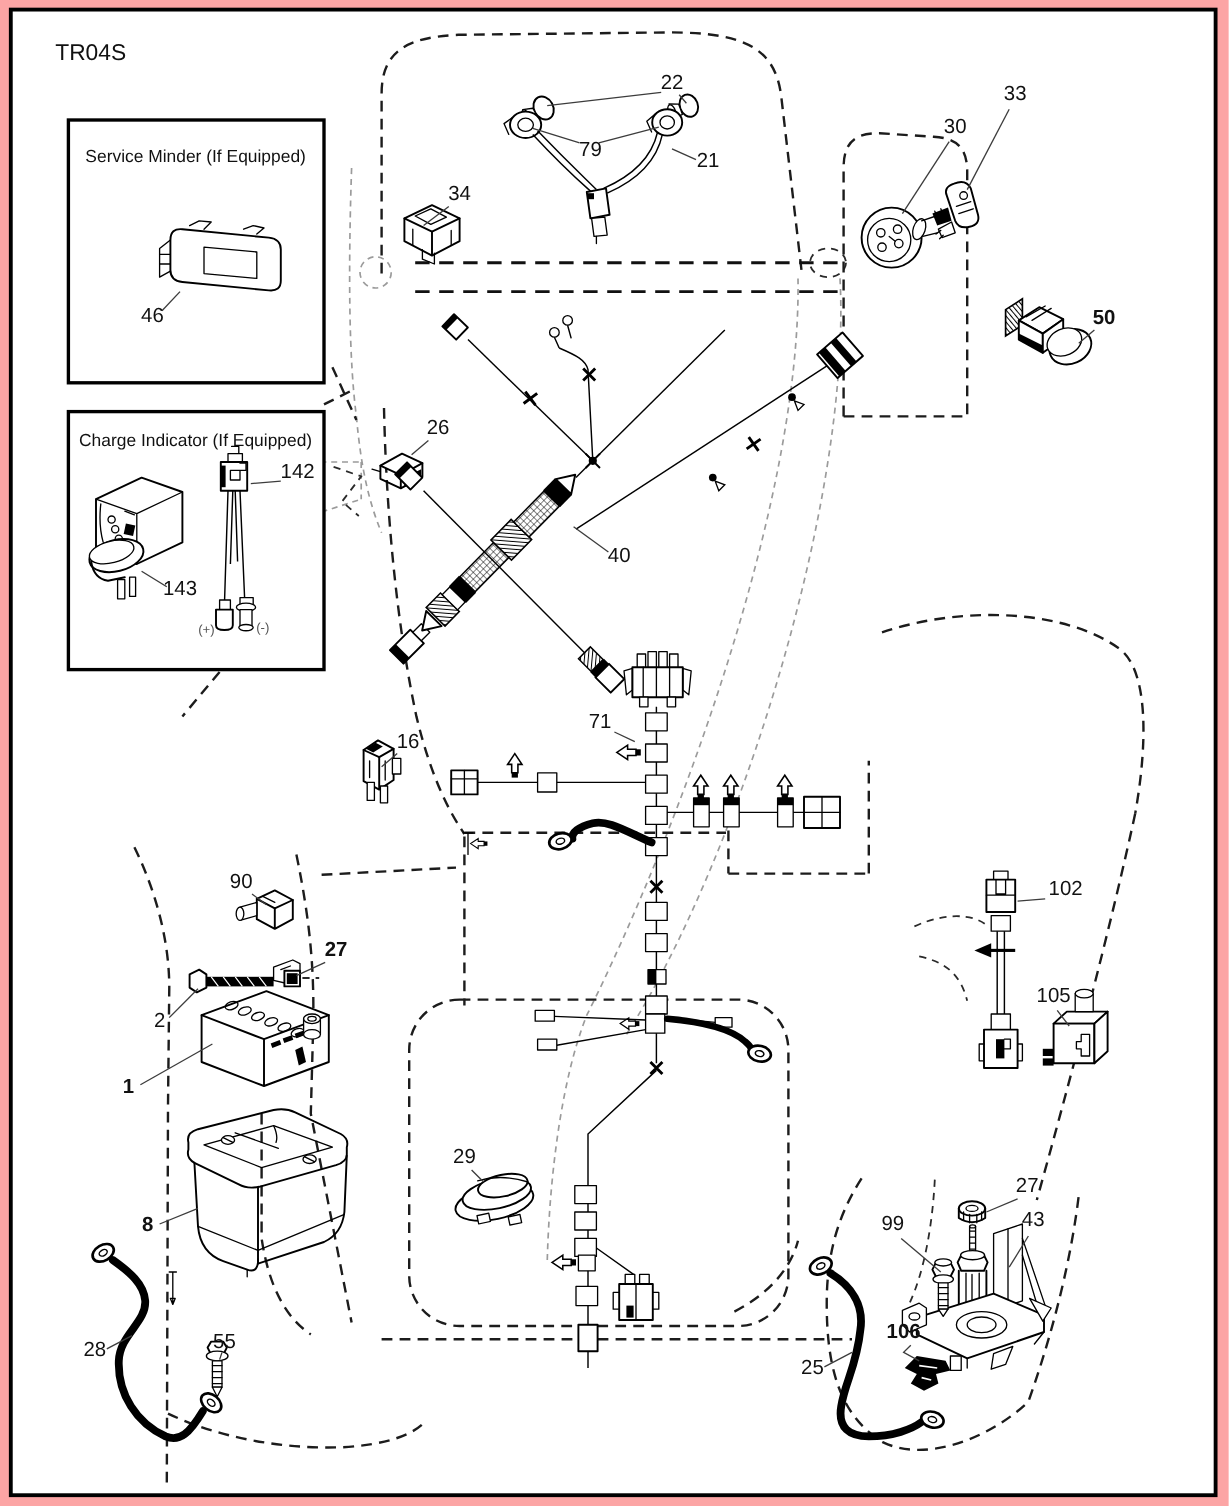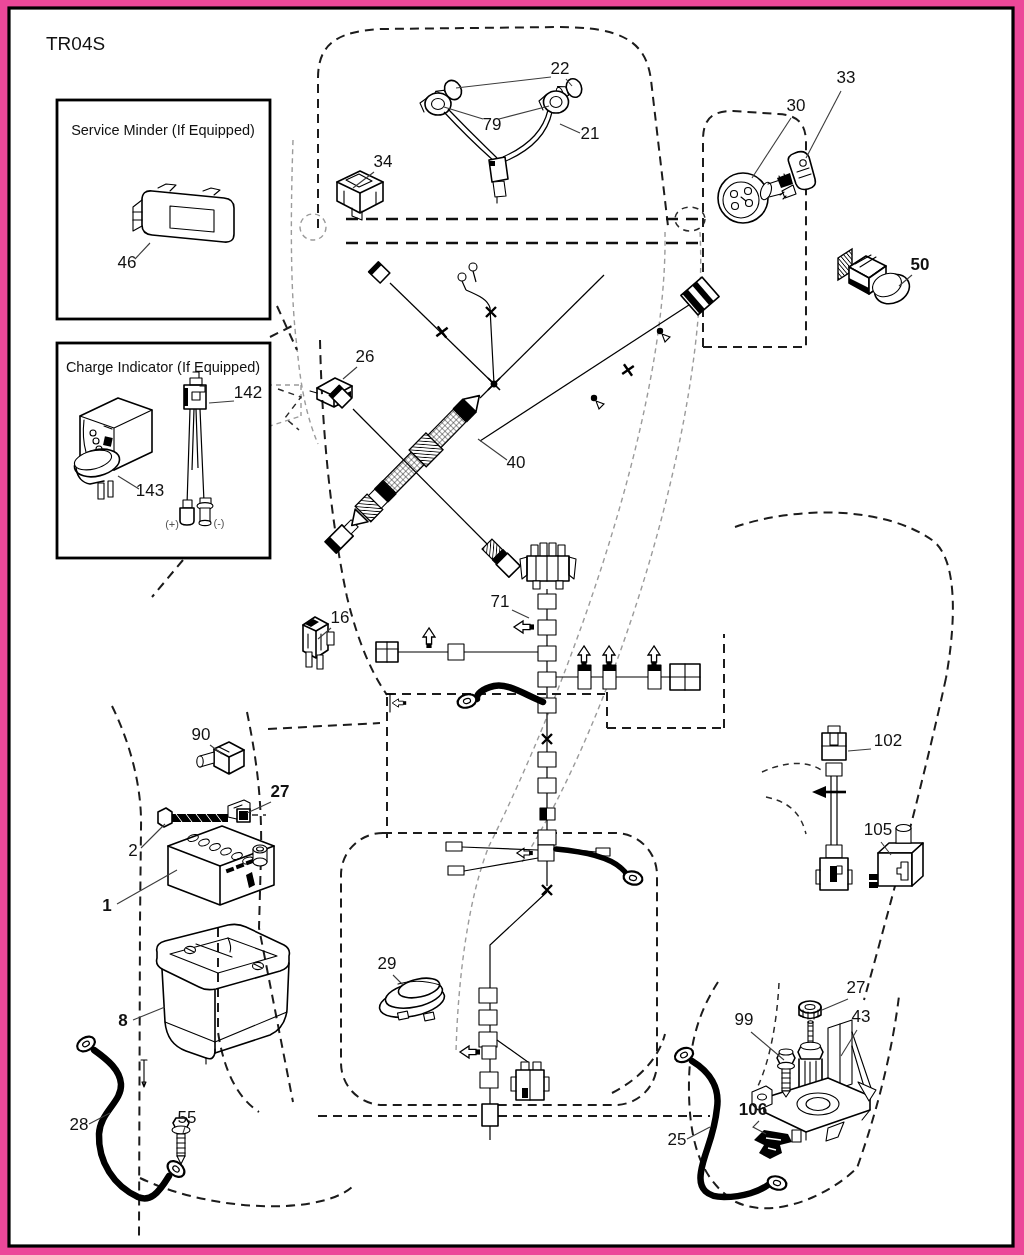--- a/index.html
+++ b/index.html
@@ -1,16 +1,16 @@
 <!DOCTYPE html>
 <html><head>
 <meta charset="utf-8">
 <style>
   html,body{margin:0;padding:0;background:#fff;}
-  .page{position:relative;width:1024px;height:1255px;background:#ec4899;overflow:hidden;
+  .page{position:relative;width:1024px;height:1255px;background:#fca5a5;overflow:hidden;
         font-family:"Liberation Sans",sans-serif;text-align:center;}
   svg{position:absolute;left:0;top:0;}
   
   .ln{fill:none;stroke:#000;stroke-width:1.6;stroke-linejoin:round;stroke-linecap:round;}
   .lt{fill:none;stroke:#000;stroke-width:1.1;stroke-linejoin:round;stroke-linecap:round;}
   .fw{fill:#fff;stroke:#000;stroke-width:1.6;stroke-linejoin:round;}
   .fw2{fill:#fff;stroke:#000;stroke-width:1.1;stroke-linejoin:round;}
   .fb{fill:#000;stroke:none;}
   .wire{fill:none;stroke:#000;stroke-width:1.2;}
   .thick{fill:none;stroke:#000;stroke-width:6.5;stroke-linecap:round;}

